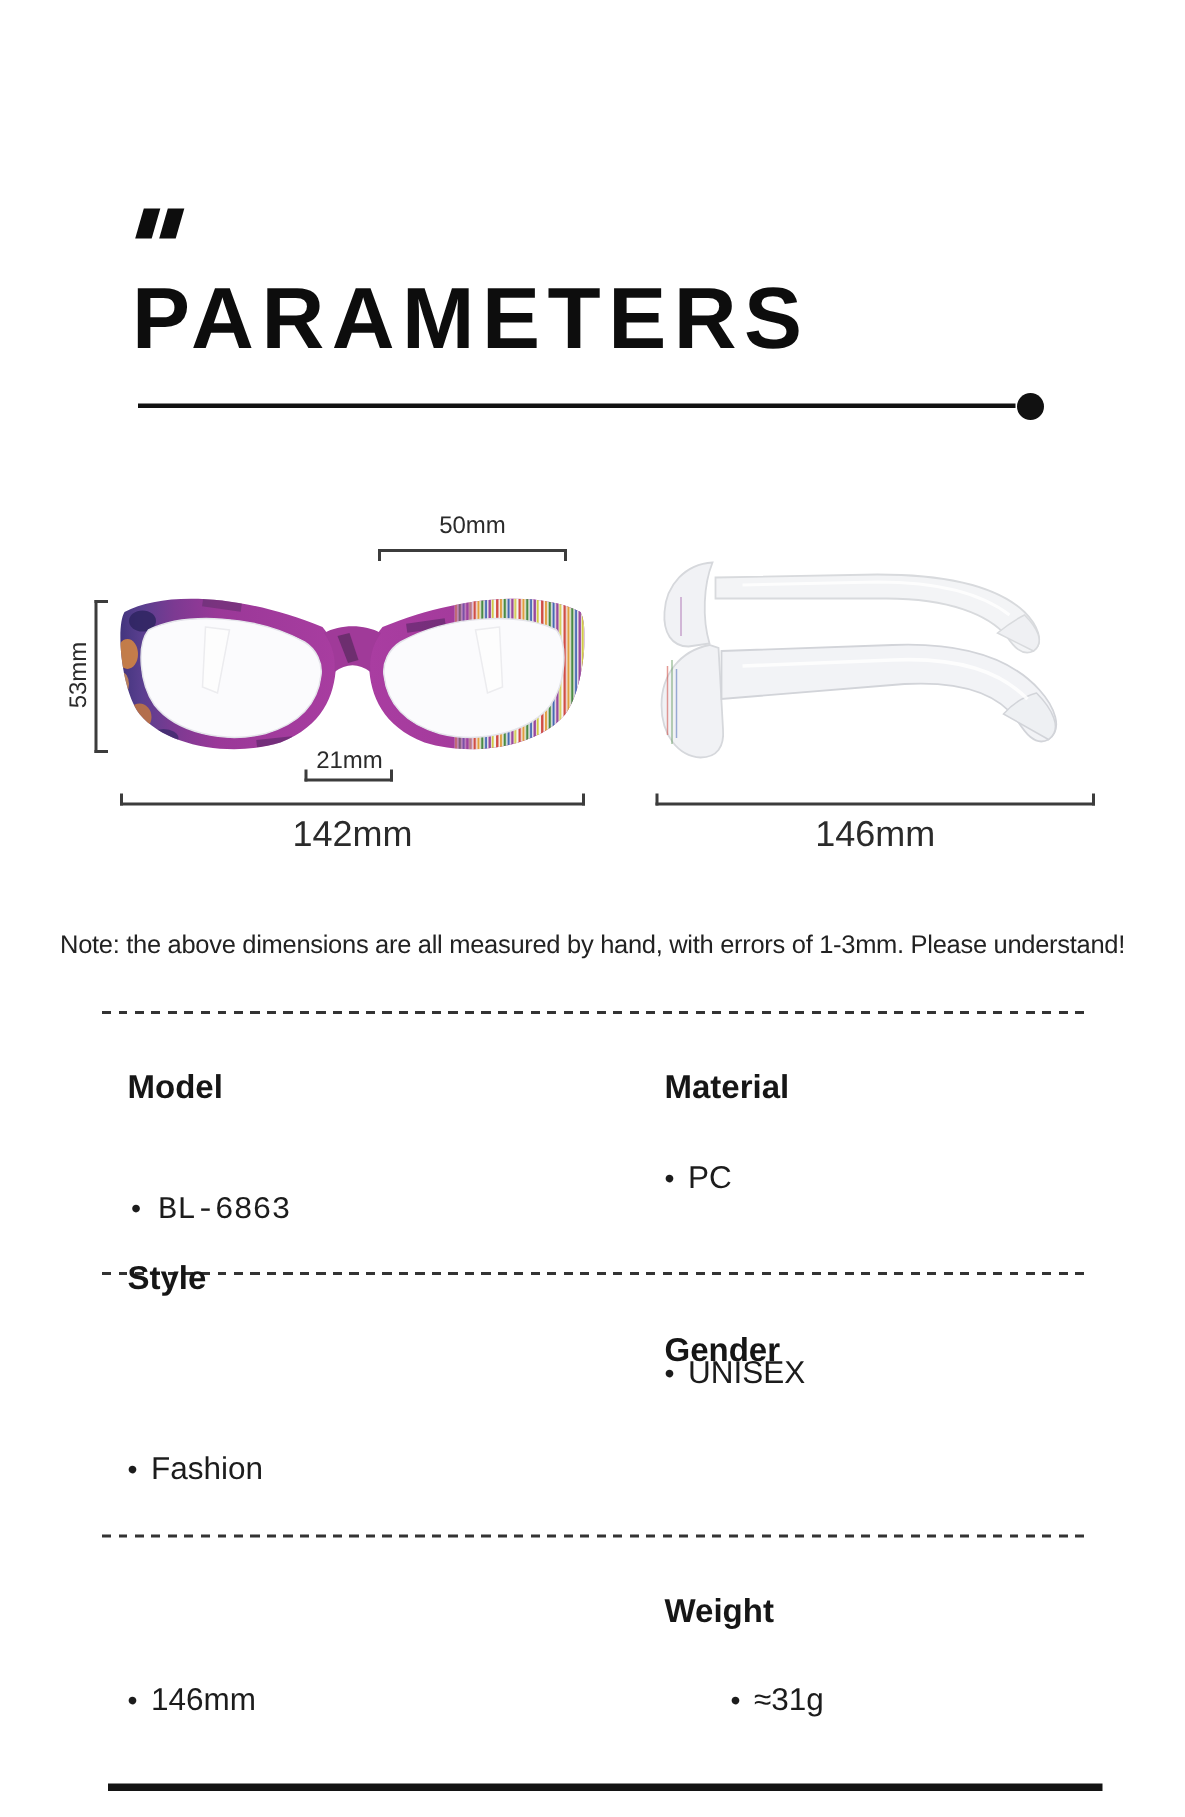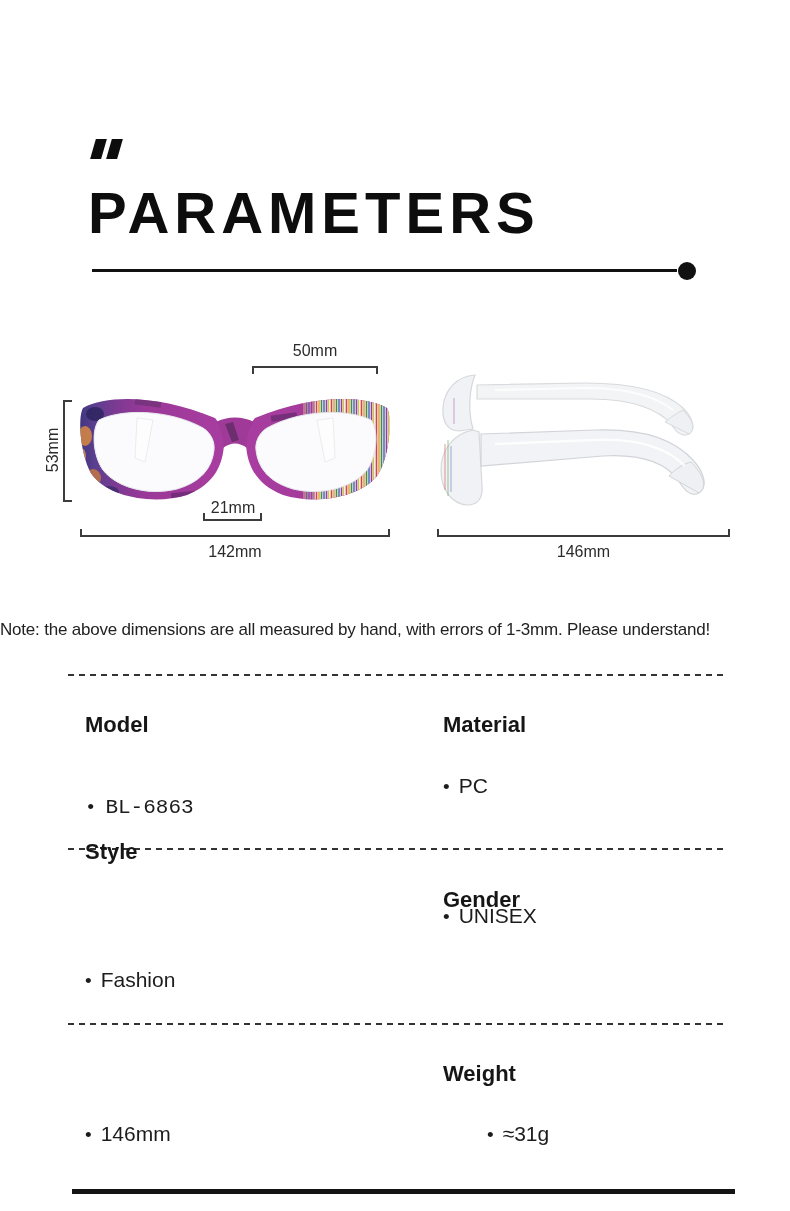--- a/index.html
+++ b/index.html
@@ -30,34 +30,34 @@
   }
   .title-rule-dot {
     position:absolute; left:678px; top:262px;
     width:18px; height:18px; border-radius:50%; background:#111;
   }
   
   .dim-label {
     position:absolute; font-size:16px; color:#2b2b2b;
     text-align:center; white-space:nowrap;
   }
-  .dim-label.big { font-size:16px; }
+  .dim-label.big { font-size:24px; }
   .bracket { position:absolute; }
   .bracket.top    { border-top:2px solid #3c3c3c; border-left:2px solid #3c3c3c; border-right:2px solid #3c3c3c; height:8px; }
   .bracket.bottom { border-bottom:2px solid #3c3c3c; border-left:2px solid #3c3c3c; border-right:2px solid #3c3c3c; height:8px; }
   .bracket.left   { border-left:2px solid #3c3c3c; border-top:2px solid #3c3c3c; border-bottom:2px solid #3c3c3c; width:9px; }
   .dim-label.vert {
     left:24px; top:440px; width:60px; height:20px;
     transform:rotate(-90deg);
   }
   .glasses-svg { position:absolute; }
   
   .note {
     position:absolute; left:0; top:620px; width:790px;
-    font-size:17px; color:#222222;
+    text-align:center; font-size:17px; color:#222222;
     letter-spacing:-0.2px;
   }
   
   .dash {
     position:absolute; left:68px; width:660px; height:2px;
     background:repeating-linear-gradient(to right, #333 0 6px, transparent 6px 11px);
   }
   .spec-heading {
     position:absolute; font-size:22px; font-weight:700;
     color:#161616; line-height:1.1; white-space:nowrap;

